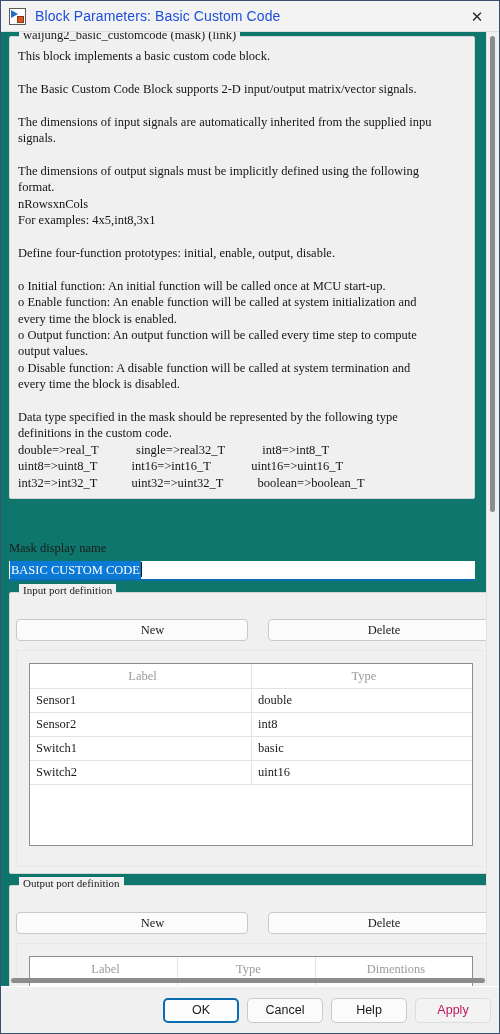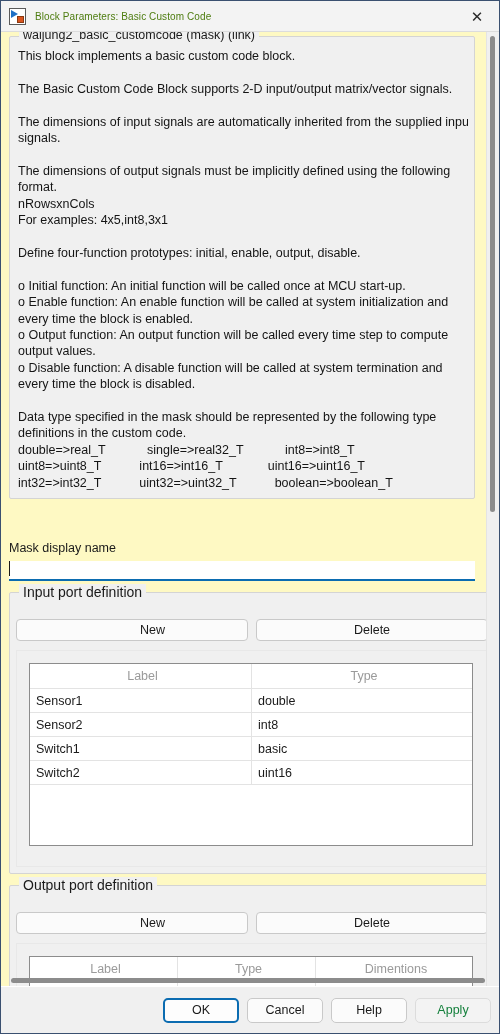--- a/index.html
+++ b/index.html
@@ -36,31 +36,32 @@
     position:absolute;left:1px;top:1px;width:0;height:0;
     border-left:7px solid #1f6fc4;
     border-top:4px solid transparent;
     border-bottom:4px solid transparent;
   }
   .app-icon .sq{
     position:absolute;right:1px;bottom:1px;width:7px;height:7px;
     background:#d9541e;border:1px solid #8a3a12;box-sizing:border-box;
   }
   .title-text{
-    font-size:10px;color:#4d7c0f;letter-spacing:.1px;white-space:nowrap;
+    font-size:14px;color:#1d4ed8;letter-spacing:.1px;white-space:nowrap;
   }
   .close-btn{
     position:absolute;right:0;top:0;width:44px;height:31px;
     display:flex;align-items:center;justify-content:center;
     font-size:15px;color:#2a2a2a;cursor:default;
   }
   
   .body-area{
     flex:1;position:relative;overflow:hidden;
-    background:#fef9c3;
+    background:#0f766e;
+    font-family:Liberation Serif, serif;
   }
   .content{
     position:absolute;left:0;top:0;right:0;bottom:0;
     padding:0;
   }
   
   .vscroll-outer{
     position:absolute;right:0;top:0;width:12px;bottom:0;
     background:#f0f0f0;border-left:1px solid #e4e4e4;
   }
@@ -104,30 +105,30 @@
   
   .port-group{
     position:absolute;left:8px;width:492px;
     border:1px solid #d4d4d4;border-radius:2px;
     background:#f0f0f0;box-sizing:border-box;
   }
   .pg-in{top:560px;height:282px;}
   .pg-out{top:853px;height:137px;}
   .pg-legend{
     position:absolute;left:9px;top:-9px;background:#f0f0f0;
-    padding:0 4px;font-size:14px;color:#1a1a1a;white-space:nowrap;
+    padding:0 4px;font-size:11px;color:#1a1a1a;white-space:nowrap;
   }
   .pg-btn{
     position:absolute;top:26px;height:22px;
     background:#fbfbfb;border:1px solid #c9c9c9;border-radius:4px;
     display:flex;align-items:center;justify-content:center;
     font-size:12.5px;color:#1a1a1a;box-sizing:border-box;cursor:default;
   }
   .btn-new{left:6px;width:232px;padding-left:41px;}
-  .btn-del{left:246px;width:232px;}
+  .btn-del{left:258px;width:232px;}
   .table-pane{
     position:absolute;left:6px;right:6px;
     background:#f0f0f0;border:1px solid #e8e8e8;box-sizing:border-box;
   }
   .grid{
     position:absolute;
     background:#ffffff;border:1px solid #8c8c8c;box-sizing:border-box;
     overflow:hidden;
   }
   .grow{display:flex;border-bottom:1px solid #e3e3e3;box-sizing:border-box;}
@@ -156,21 +157,21 @@
     padding-right:8px;box-sizing:border-box;
     position:relative;
   }
   .fbtn{
     height:25px;min-width:76px;margin-left:8px;padding:0 14px;
     background:#fbfbfb;border:1px solid #c9c9c9;border-radius:5px;
     display:flex;align-items:center;justify-content:center;
     font-size:12.5px;color:#1a1a1a;box-sizing:border-box;cursor:default;
   }
   .fbtn.primary{border:2px solid #0b6cb1;background:#fdfdfd;}
-  .fbtn.disabled{color:#15803d;background:#f3f3f3;border-color:#dcdcdc;}
+  .fbtn.disabled{color:#be185d;background:#f3f3f3;border-color:#dcdcdc;}
 </style>
 </head>
 <body>
 
 <div class="dialog">
 
   <div class="titlebar">
     <div class="app-icon">
       <div class="arrow"></div>
         <div class="sq"></div>
@@ -207,21 +208,21 @@
 every time the block is disabled.
 
 Data type specified in the mask should be represented by the following type
 definitions in the custom code.
 double=&gt;real_T            single=&gt;real32_T            int8=&gt;int8_T
 uint8=&gt;uint8_T           int16=&gt;int16_T             uint16=&gt;uint16_T
 int32=&gt;int32_T           uint32=&gt;uint32_T           boolean=&gt;boolean_T</div>
       </div>
 
       <div class="mask-label">Mask display name</div>
-      <div class="mask-input"><span class="caret"></span></div>
+      <div class="mask-input"><span class="mask-sel">BASIC CUSTOM CODE</span><span class="caret"></span></div>
 
       <div class="port-group pg-in">
         <div class="pg-legend">Input port definition</div>
         <div class="pg-btn btn-new">New</div>
         <div class="pg-btn btn-del">Delete</div>
         <div class="table-pane" style="top:57px;height:217px;">
           <div class="grid" style="left:12px;top:12px;width:444px;height:183px;">
             <div class="grow ghead">
               <div class="gcell" style="width:222px;">Label</div>
               <div class="gcell" style="width:220px;">Type</div>

